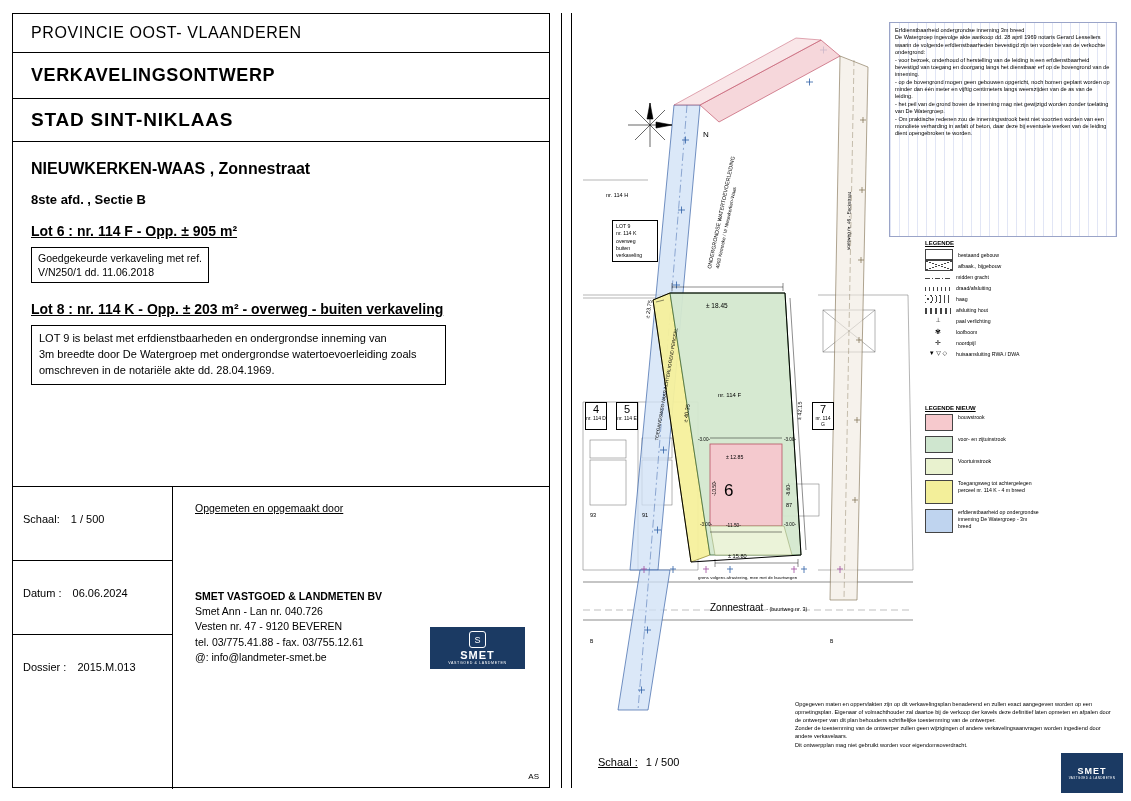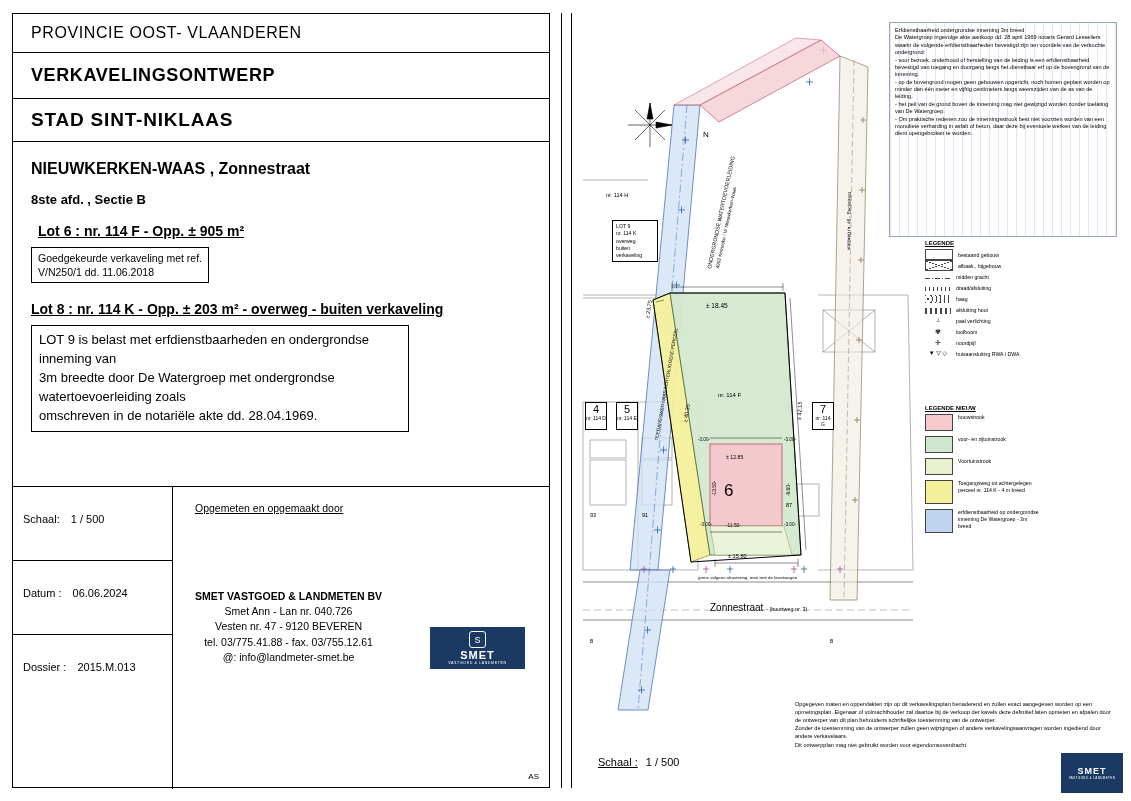--- a/index.html
+++ b/index.html
@@ -10,32 +10,32 @@
   
   .left-panel{position:absolute;left:12px;top:13px;width:538px;height:775px;border:1px solid #000;box-sizing:border-box;}
   .lp-row{border-bottom:1px solid #000;box-sizing:border-box;padding:8px 18px;}
   .lp-title{font-size:18px;font-weight:bold;letter-spacing:.6px;padding:12px 18px 12px 18px;}
   .lp-prov{font-size:16px;letter-spacing:.6px;padding:10px 18px;}
   .lp-stad{font-size:19px;font-weight:bold;letter-spacing:.8px;padding:10px 18px;}
 
   .lp-body{padding:14px 18px 6px 18px;border-bottom:1px solid #000;box-sizing:border-box;height:345px;position:relative;}
   .lp-place{font-size:16px;font-weight:bold;margin:4px 0 14px 0;}
   .lp-afd{font-size:13px;font-weight:bold;margin:0 0 16px 0;}
-  .lp-lot{font-size:14px;font-weight:bold;text-decoration:underline;margin:0 0 8px 7px;}
+  .lp-lot{font-size:14px;font-weight:bold;text-decoration:underline;margin:0 0 8px 0;}
   .lp-lot2{font-size:14px;font-weight:bold;text-decoration:underline;margin:14px 0 8px 0;}
   .boxnote{border:1px solid #000;display:inline-block;padding:3px 6px;font-size:10.5px;line-height:1.35;margin-bottom:4px;}
-  .boxnote2{border:1px solid #000;padding:5px 7px;font-size:13px;line-height:1.45;width:378px;box-sizing:border-box;}
+  .boxnote2{border:1px solid #000;padding:5px 7px;font-size:11px;line-height:1.45;width:415px;box-sizing:border-box;}
 
   .lp-foot{display:flex;height:calc(100% - 345px - 40px - 42px - 44px);}
   .foot-left{width:160px;border-right:1px solid #000;box-sizing:border-box;}
   .foot-cell{height:74px;border-bottom:1px solid #000;box-sizing:border-box;padding:26px 0 0 10px;font-size:11px;}
   .foot-cell:last-child{border-bottom:none;}
   .foot-right{flex:1;position:relative;padding:14px 0 0 22px;box-sizing:border-box;}
   .meet-line{font-size:10.5px;text-decoration:underline;line-height:1.5;}
-  .company{position:absolute;left:22px;top:102px;font-size:10.5px;line-height:1.45;text-align:center;}
+  .company{position:absolute;left:22px;top:102px;font-size:10.5px;line-height:1.45;}
   .company b{font-size:10.5px;}
   .logo{position:absolute;right:24px;top:140px;width:95px;height:42px;background:#1b3a63;color:#fff;display:flex;flex-direction:column;align-items:center;justify-content:center;}
   .logo .lg-mark{width:15px;height:15px;border:1.5px solid #fff;border-radius:3px;font-size:9px;display:flex;align-items:center;justify-content:center;margin-bottom:1px;}
   .logo .lg-t1{font-size:11px;font-weight:bold;letter-spacing:1px;}
   .logo .lg-t2{font-size:3.6px;letter-spacing:.6px;}
   .as-mark{position:absolute;right:10px;bottom:6px;font-size:8px;}
 
   
   .v-div{position:absolute;background:#000;width:1px;}
 

